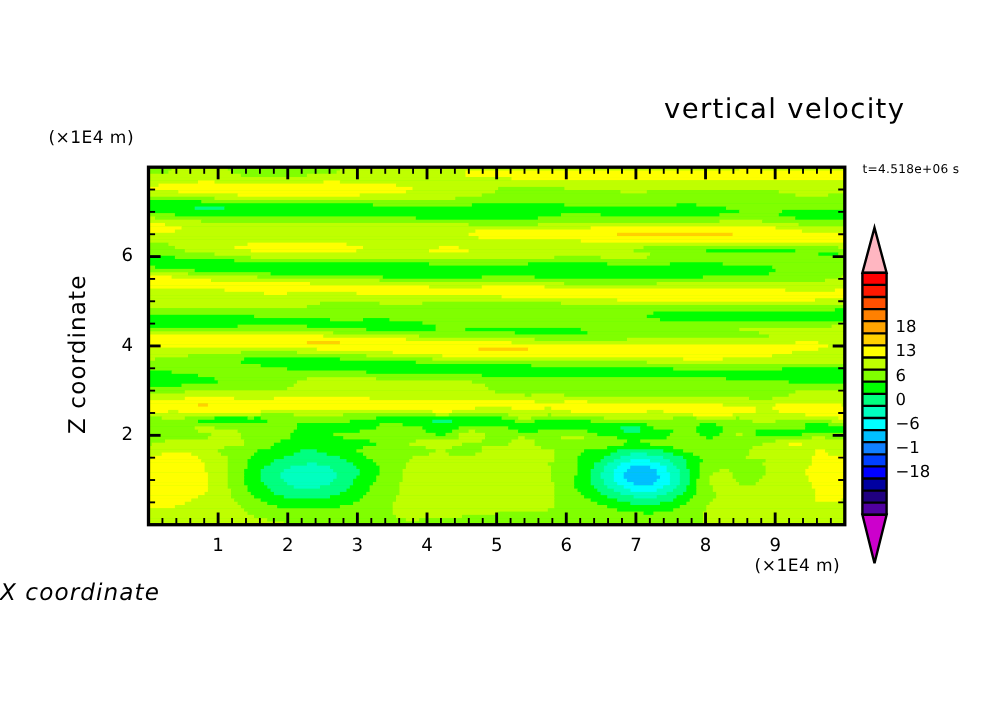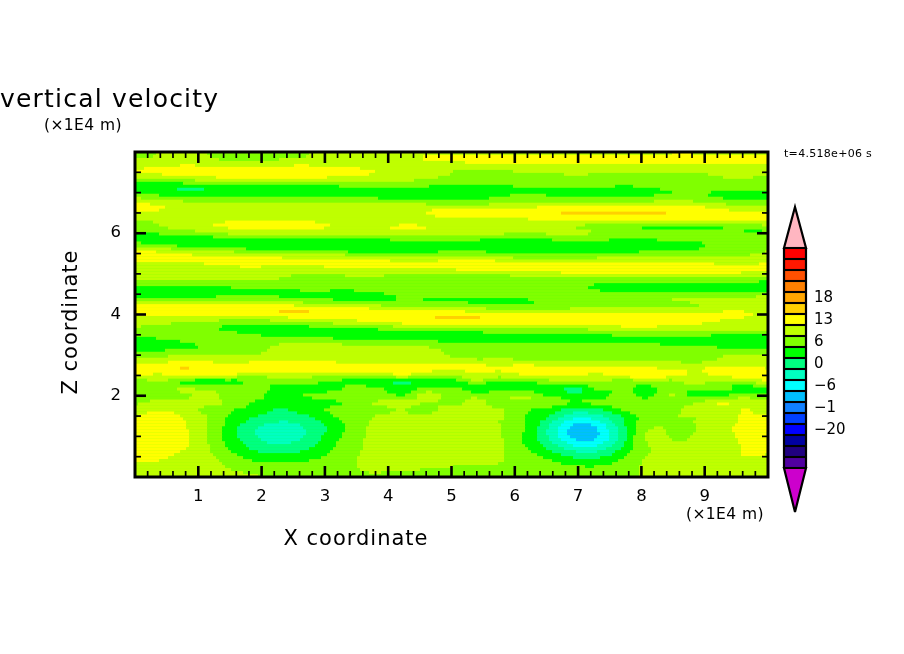--- a/index.html
+++ b/index.html
@@ -8,34 +8,34 @@
     width:904px;height:654px;position:relative;overflow:hidden;
     font-family:"DejaVu Sans","Liberation Sans",sans-serif;
     color:#000000;
   }
   #stage{position:absolute;left:0;top:0;width:904px;height:654px;}
 
   .txt{position:absolute;white-space:nowrap;color:#000;}
 
   
   #title{
-    left:0;top:84px;width:808px;text-align:left;
+    left:15px;top:84px;width:808px;text-align:right;
     font-size:25px;letter-spacing:1.2px;font-weight:400;
   }
   
   #zunit{left:44px;top:116px;font-size:15.5px;letter-spacing:.4px;}
   
   #xunit{left:686px;top:505px;font-size:15.5px;letter-spacing:.4px;}
   
   #tstamp{left:784px;top:147px;font-size:11px;letter-spacing:.3px;}
 
   
   #xtitle{
-    left:0;top:526px;width:712px;text-align:center;
-    font-size:21px;letter-spacing:1px;
+    left:0;top:526px;width:712px;
+    font-size:21px;letter-spacing:1px;font-style:italic;
   }
   #ytitle{
     left:-30px;top:310px;width:200px;text-align:center;
     font-size:21px;letter-spacing:1px;
     transform:rotate(-90deg);transform-origin:50% 50%;
   }
 
   
   .xtick{font-size:16.5px;text-align:center;width:30px;}
   .ytick{font-size:16.5px;text-align:right;width:30px;}
@@ -1132,16 +1132,16 @@
       <div class="txt xtick" style="left:689.7px;top:486px;">9</div>
       <div class="txt ytick" style="left:91px;top:384.75px;">2</div>
       <div class="txt ytick" style="left:91px;top:303.5px;">4</div>
       <div class="txt ytick" style="left:91px;top:222.25px;">6</div>
       <div class="txt cbtick" style="left:814px;top:260.0px;">18</div>
       <div class="txt cbtick" style="left:814px;top:282.0px;">13</div>
       <div class="txt cbtick" style="left:814px;top:304.0px;">6</div>
       <div class="txt cbtick" style="left:814px;top:326.0px;">0</div>
       <div class="txt cbtick" style="left:814px;top:348.0px;">−6</div>
       <div class="txt cbtick" style="left:814px;top:370.0px;">−1</div>
-      <div class="txt cbtick" style="left:814px;top:392.0px;">−20</div>
+      <div class="txt cbtick" style="left:814px;top:392.0px;">−18</div>
     </div>
 
 </div>
 
 </body></html>

